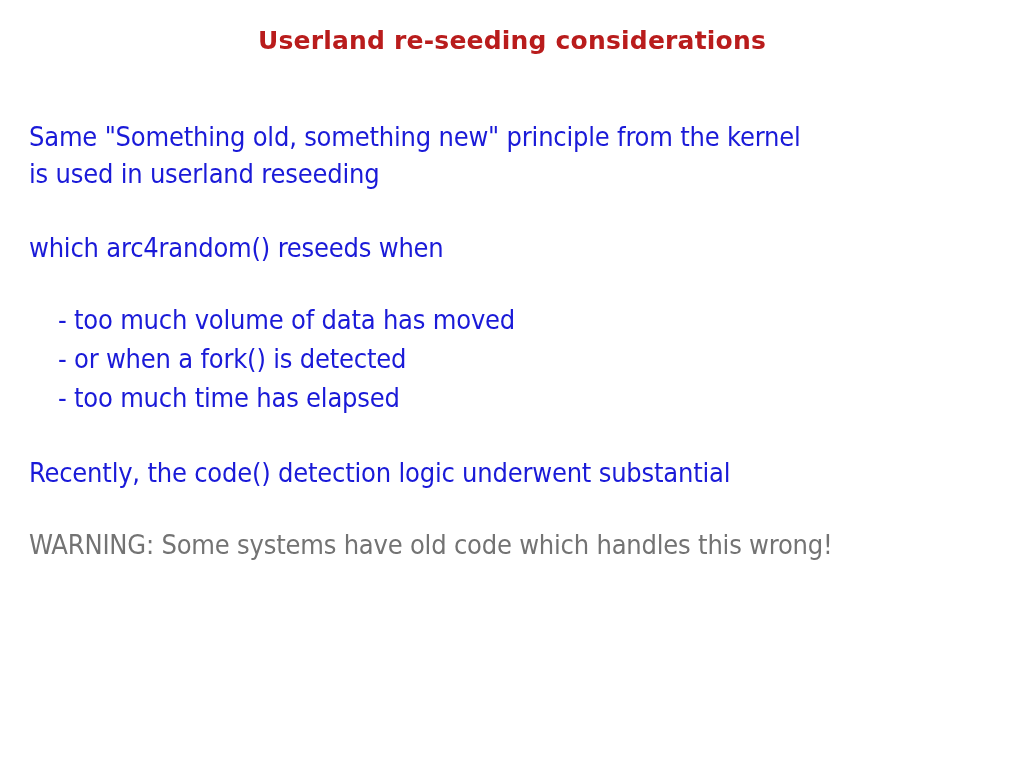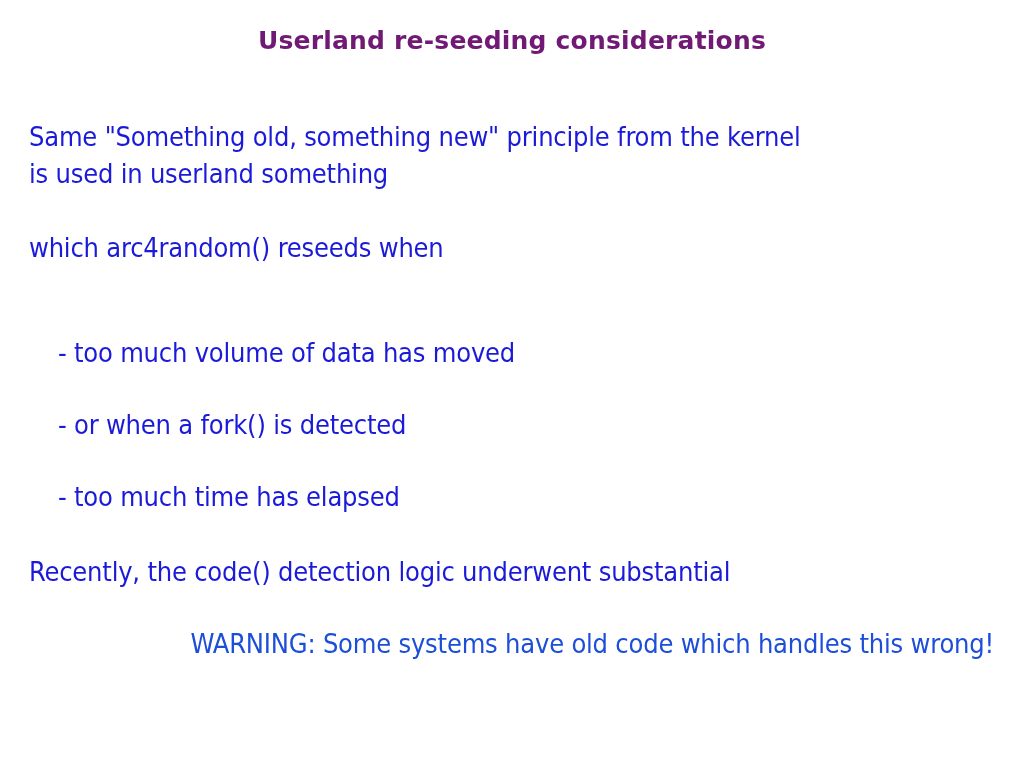--- a/index.html
+++ b/index.html
@@ -28,21 +28,21 @@
     position: absolute;
     left: 0;
     top: 26px;
     width: 1024px;
     text-align: center;
     font-family: "DejaVu Sans", sans-serif;
     font-weight: 700;
     font-size: 25px;
     line-height: 30px;
     letter-spacing: 0.2px;
-    color: #701a75;
+    color: #b91c1c;
     white-space: nowrap;
   }
 
   
   #body-block {
     position: absolute;
     left: 29px;
     top: 118px;
     width: 965px;
   }
@@ -50,21 +50,21 @@
   .para {
     font-family: "DejaVu Sans Condensed", "Liberation Sans Narrow", "Liberation Sans", sans-serif;
     font-size: 27px;
     line-height: 37px;
     font-weight: 400;
     letter-spacing: -0.2px;
     white-space: nowrap;
   }
 
   .blue { color: #1a1ad8; }
-  .red  { color: #1d4ed8; text-align: right; }
+  .red  { color: #737373; }
 
   .line { display: block; white-space: nowrap; }
 
   
   .gap-lg { height: 37px; }
   .gap-md { height: 34px; }
 
   
   #bullet-list {
     margin: 0;
@@ -72,21 +72,20 @@
     list-style: none;
     margin-left: 29px;
   }
   #bullet-list li {
     font-family: "DejaVu Sans Condensed", "Liberation Sans Narrow", "Liberation Sans", sans-serif;
     font-size: 27px;
     line-height: 39px;
     color: #1a1ad8;
     letter-spacing: -0.2px;
     white-space: nowrap;
-    margin-top: 33px;
   }
   .bullet-marker {
     display: inline-block;
     width: 16px;
     color: #1a1ad8;
   }
   .bullet-text { display: inline; }
 
   
   #warning-line {
@@ -98,21 +97,21 @@
 <body>
 
 <div id="slide">
 
   <div id="slide-title">Userland re-seeding considerations</div>
 
   <div id="body-block">
 
     <div class="para blue">
       <span class="line">Same "Something old, something new" principle from the kernel</span>
-      <span class="line">is used in userland something</span>
+      <span class="line">is used in userland reseeding</span>
     </div>
 
     <div class="gap-lg"></div>
 
     <div class="para blue">
       <span class="line">which arc4random() reseeds when</span>
     </div>
 
     <div class="gap-md"></div>
 

